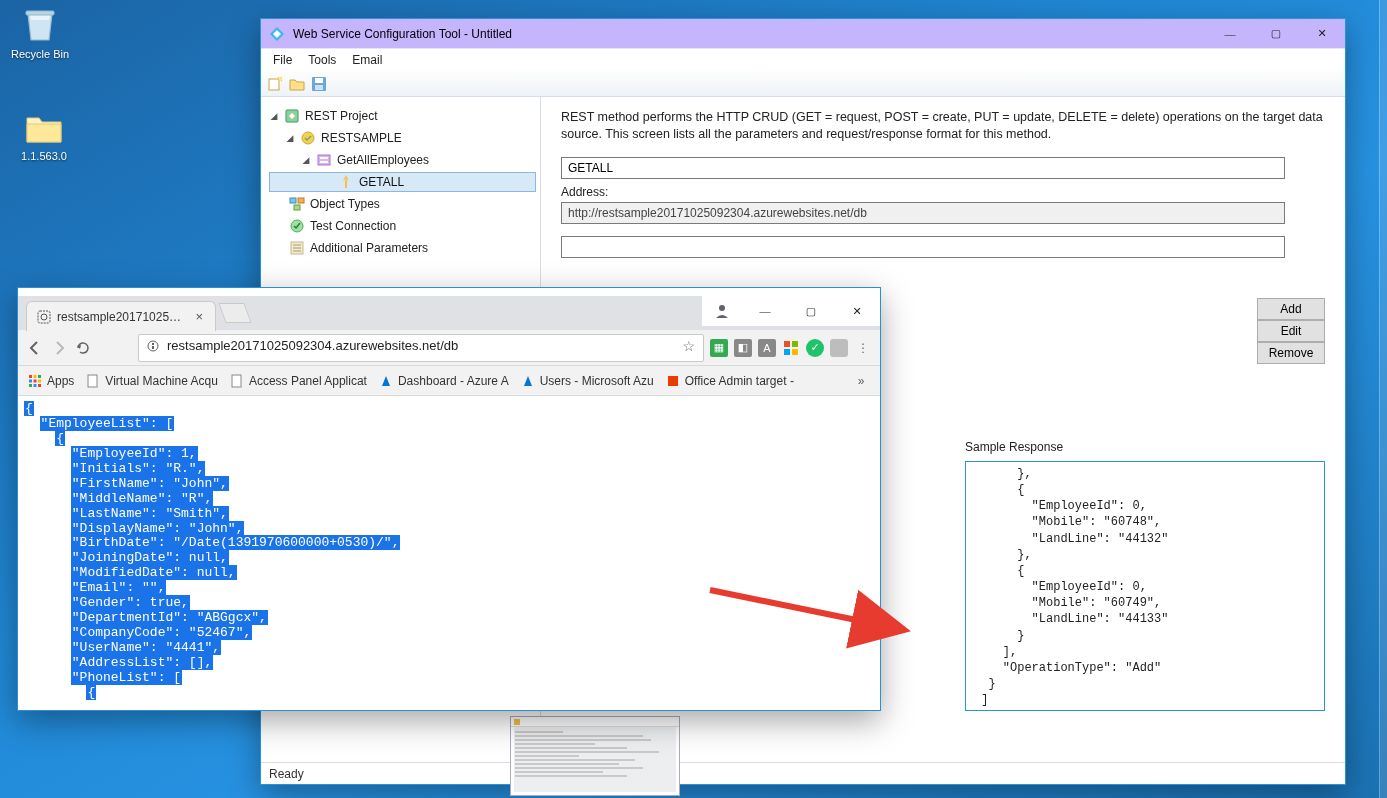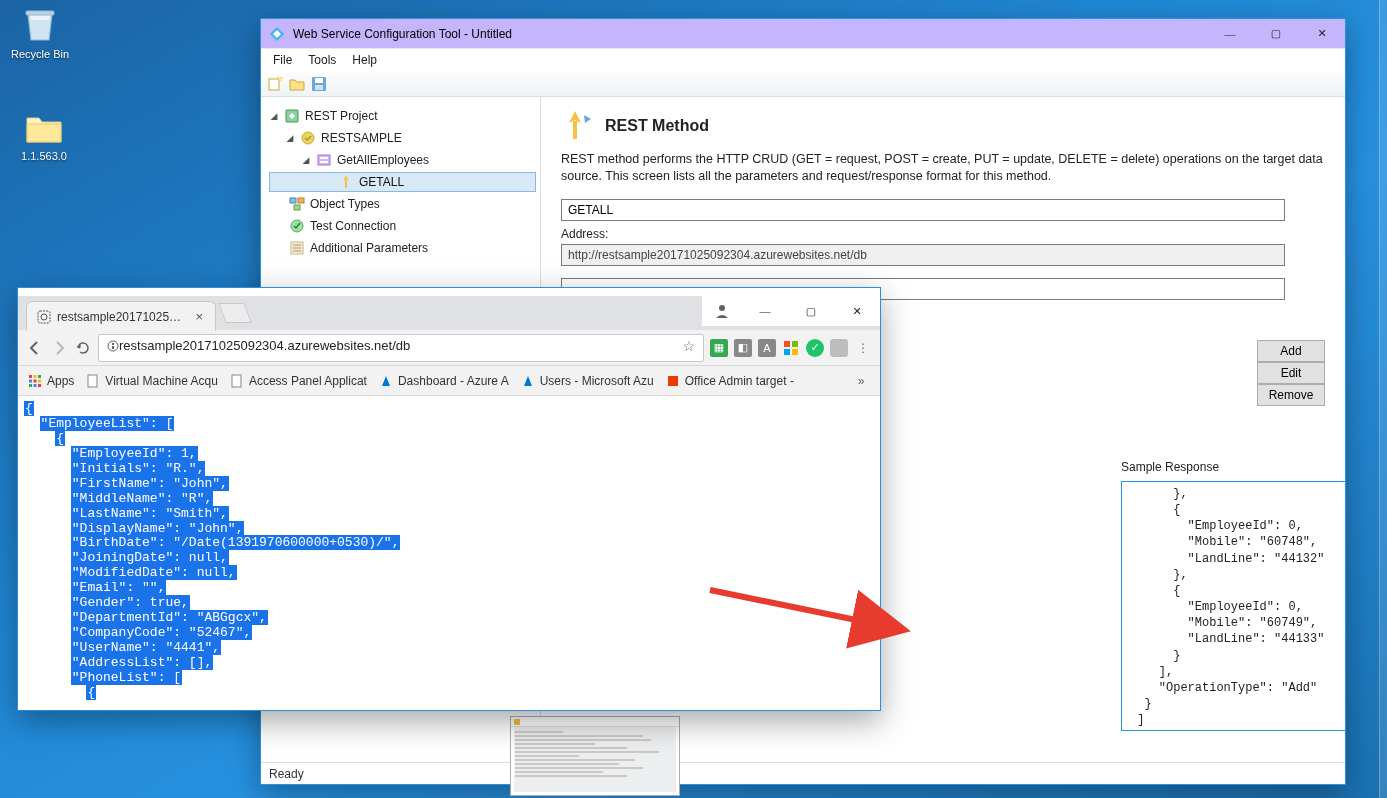--- a/index.html
+++ b/index.html
@@ -83,21 +83,21 @@
   .chrome-tab { display: flex; align-items: center; gap: 6px; height: 30px; background: #f2f2f2; border-top-left-radius: 6px; border-top-right-radius: 6px; padding: 0 10px 0 10px; max-width: 190px; min-width: 170px; border: 1px solid #c9c9c9; border-bottom: none; position: relative; top: 1px;}
   .chrome-tab .tab-icon { width: 14px; height: 14px; }
   .chrome-tab .tab-title { font-size: 12px; color: #333; overflow: hidden; white-space: nowrap; text-overflow: ellipsis; flex:1;}
   .chrome-tab .tab-close { font-size: 13px; color: #555; cursor: pointer; padding: 0 2px;}
   .chrome-newtab { width: 26px; height: 20px; margin-left: 6px; background: #ececec; border: 1px solid #c9c9c9; transform: skewX(20deg); cursor: pointer; align-self: center;}
   .chrome-winctrls { position: absolute; right: 0; top: 0; display: flex; background: #fff; height: 30px; }
   .chrome-account { width: 40px; display: flex; align-items:center; justify-content:center; color:#5f6368; font-size:16px; }
 
   .chrome-omnibar { height: 36px; background: #f2f2f2; display: flex; align-items: center; gap: 6px; padding: 0 8px; border-bottom: 1px solid #d9d9d9; }
   .nav-icon { width: 18px; height: 18px; color: #5f6368; display:flex; align-items:center; justify-content:center;}
-  .omnibox { flex: 1; height: 28px; border: 1px solid #c9c9c9; border-radius: 2px; background: #fff; display: flex; align-items: center; padding: 0 8px 4px 8px; }
+  .omnibox { flex: 1; height: 28px; border: 1px solid #c9c9c9; border-radius: 2px; background: #fff; display: flex; align-items: center; padding: 0 8px 4px 8px; gap: 8px; margin-left: 40px;}
   .omnibox .secure { color: #5f6368; font-size: 12px; display:flex; align-items:center; gap:4px; }
   .omnibox .url { font-size: 13px; color: #222; flex:1;}
   .omnibox .star { color: #5f6368; font-size: 14px; }
   .ext-icon { width: 18px; height: 18px; border-radius: 2px; display:flex; align-items:center; justify-content:center; font-size:11px; color:#fff; }
 
   .chrome-bookmarks { height: 30px; background: #f2f2f2; border-bottom: 1px solid #d9d9d9; display: flex; align-items: center; gap: 12px; padding: 0 10px; font-size: 12px; color: #333;}
   .bm { display: flex; align-items: center; gap: 5px; cursor: pointer; max-width: 160px; overflow:hidden; white-space:nowrap;}
   .bm .bm-icon { width: 14px; height: 14px; }
 
   .chrome-body { height: calc(100% - 8px - 34px - 36px - 30px); background: #fff; padding: 6px 0 0 6px; font-family: Consolas, "Courier New", monospace; font-size: 13px; line-height: 1.15; overflow: hidden; }
@@ -112,21 +112,21 @@
     position: absolute; left: 510px; top: 716px; width: 170px; height: 80px; background: #eceef0; border: 1px solid #aab; box-shadow: inset 0 0 0 3px #fff; z-index: 5;
   }
   .taskbar-preview .mini-title { height: 10px; background: #fff; border-bottom: 1px solid #ddd; display:flex; align-items:center; gap:3px; padding-left:3px;}
   .taskbar-preview .mini-content { padding: 4px; font-size: 4px; color:#666; line-height:1; }
   .taskbar-preview .mini-lines div { height: 2px; background:#c9c9c9; margin-bottom: 2px; }
 
   
   .peek-bar { position: absolute; right: 0; top: 0; width: 8px; height: 100%; background: rgba(255,255,255,0.12); border-left: 1px solid rgba(255,255,255,0.25);}
 
   
-  .resp-row { display:flex; gap: 200px; margin-top: 0;}
+  .resp-row { display:flex; gap: 200px; margin-top: 22px; justify-content: flex-end;}
   .resp-col { display:flex; flex-direction:column; gap:4px; }
   .big-gap { height: 48px; }
 </style>
 </head>
 <body>
 
 <div class="desktop-icon" style="left:0px; top:4px;">
   <svg class="glyph" width="40" height="40" viewBox="0 0 40 40">
     <path d="M8 10 L32 10 L29 36 L11 36 Z" fill="#cfe5f2" stroke="#94b9cf" stroke-width="1.2"></path>
     <path d="M10 10 L30 10 L29 16 L11 16 Z" fill="#eaf4fa"></path>
@@ -153,21 +153,21 @@
     <div class="win-ctrls">
       <div class="win-btn">—</div>
       <div class="win-btn">▢</div>
       <div class="win-btn close">✕</div>
     </div>
   </div>
 
   <div class="menubar">
     <div class="menu-item">File</div>
     <div class="menu-item">Tools</div>
-    <div class="menu-item">Help</div>
+    <div class="menu-item">Email</div>
   </div>
 
   <div class="toolbar">
     <svg class="tool-icon" viewBox="0 0 16 16">
         <rect x="2" y="3" width="10" height="11" fill="#fff" stroke="#c9a73a"></rect>
         <polygon points="10,1 15,1 15,6" fill="#ffd24a"></polygon>
         <polygon points="12,0 16,4 12,4" fill="#ffea9a"></polygon>
       </svg>
     <svg class="tool-icon" viewBox="0 0 16 16">
         <path d="M1 4 L6 4 L8 6 L15 6 L15 14 L1 14 Z" fill="#ffe089" stroke="#c9a73a"></path>
@@ -233,28 +233,20 @@
             <rect x="2" y="2" width="12" height="12" fill="#f2e9cf" stroke="#c9b889"></rect>
             <line x1="4" y1="5" x2="12" y2="5" stroke="#b09c6a"></line>
             <line x1="4" y1="8" x2="12" y2="8" stroke="#b09c6a"></line>
             <line x1="4" y1="11" x2="12" y2="11" stroke="#b09c6a"></line>
           </svg>
         <span class="label">Additional Parameters</span>
       </div>
     </div>
 
     <div class="content">
-      <div class="section-head">
-        <svg width="34" height="34" viewBox="0 0 34 34">
-          <polygon points="14,2 20,14 14,11 8,14" fill="#f5c043"></polygon>
-          <rect x="12" y="12" width="4" height="18" fill="#f5c043"></rect>
-          <polygon points="23,6 30,10 24,14" fill="#6da6d8"></polygon>
-        </svg>
-        <div class="section-title">REST Method</div>
-      </div>
       <div class="section-desc">REST method performs the HTTP CRUD (GET = request, POST = create, PUT = update, DELETE = delete) operations on the target data source. This screen lists all the parameters and request/response format for this method.</div>
 
       <input class="field-input" value="GETALL" style="">
 
       <div class="field-label">Address:</div>
       <input class="field-input readonly" readonly="" value="http://restsample20171025092304.azurewebsites.net/db" style="">
 
       
       <div style="margin-top:12px; width:724px; height:22px; border:1px solid #7a7a7a; background:#fff;"></div>
 

